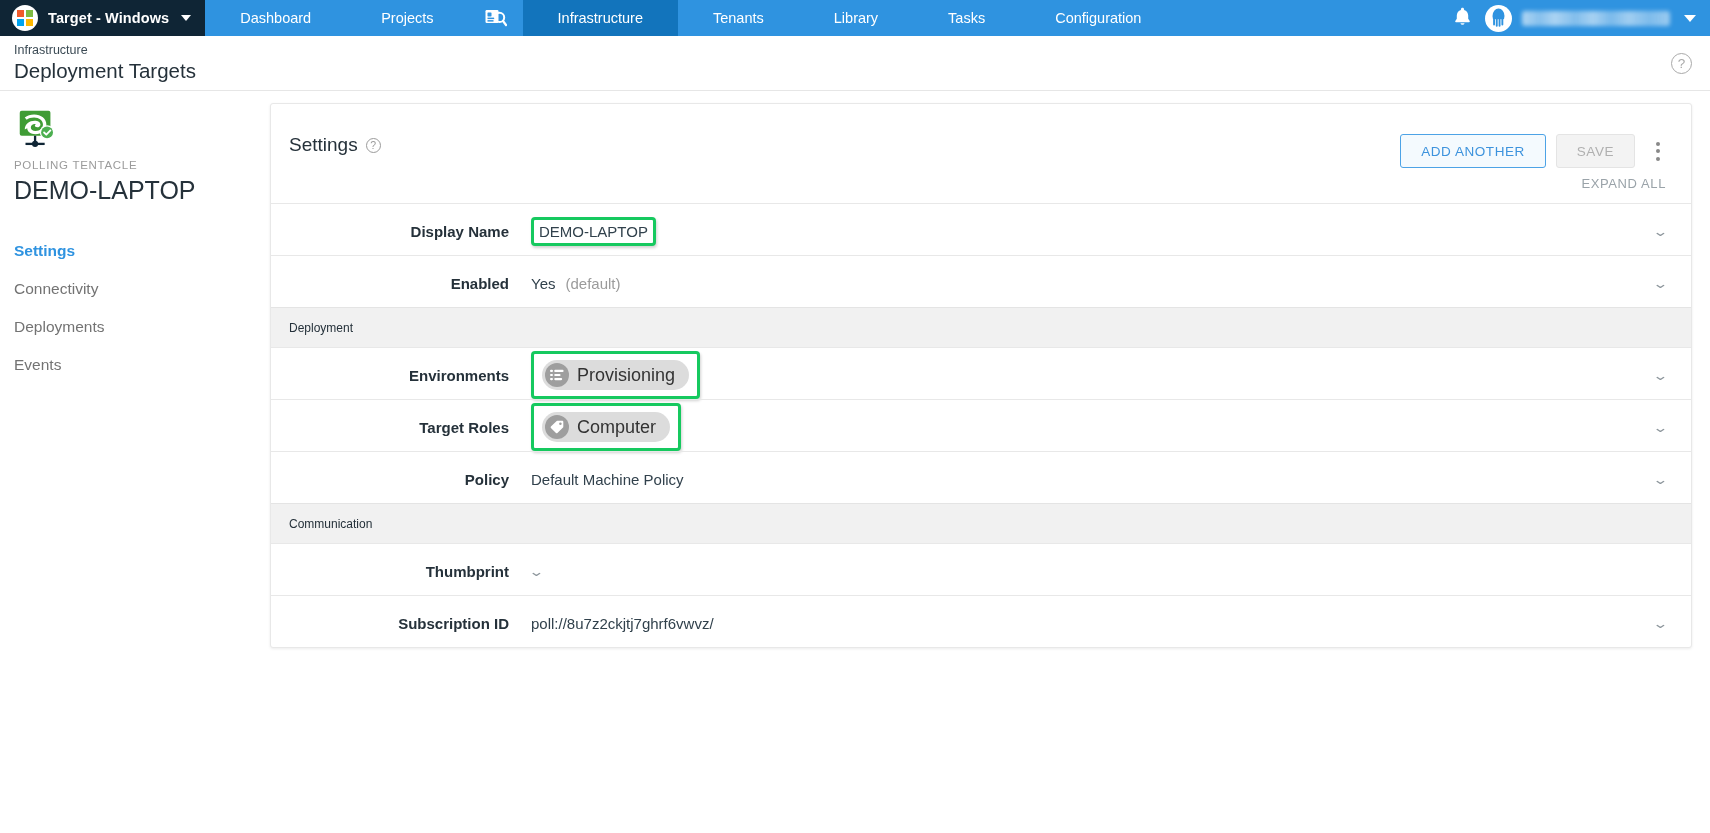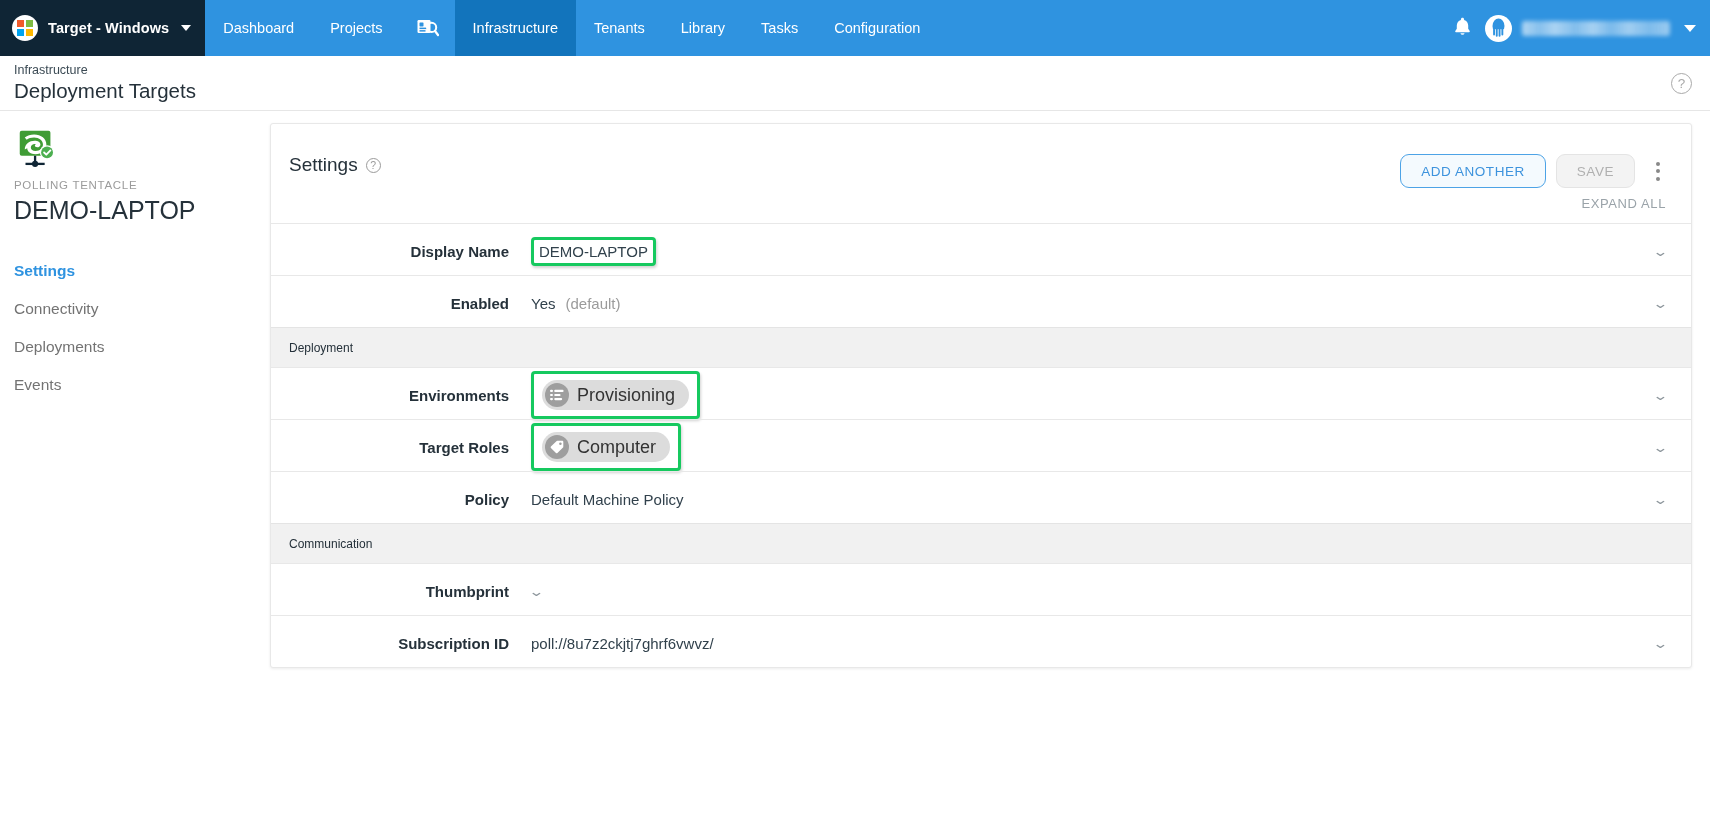--- a/index.html
+++ b/index.html
@@ -6,21 +6,21 @@
   html, body {
     margin: 0; padding: 0;
     width: 1710px; height: 833px;
     background: #ffffff;
     font-family: "Liberation Sans", sans-serif;
     overflow: hidden;
   }
 
   
   .topnav {
-    height: 56px;
+    height: 36px;
     display: flex;
     align-items: stretch;
     background: #2f93e0;
     color: #fff;
     position: relative;
   }
   .brand {
     display: flex;
     align-items: center;
     gap: 10px;
@@ -54,21 +54,21 @@
     width: 0; height: 0;
     border-left: 5px solid transparent;
     border-right: 5px solid transparent;
     border-top: 6px solid #fff;
     margin-left: 2px;
   }
   .navlinks { display: flex; align-items: stretch; }
   .navlink {
     display: flex;
     align-items: center;
-    padding: 0 18px;
+    padding: 0 35px;
     font-size: 14.5px;
     color: #ffffff;
     white-space: nowrap;
     cursor: pointer;
   }
   .navlink.active { background: #1274bc; }
   .navlink.icononly { padding: 0 16px; }
   .search-doc-icon { display: block; }
   .nav-right {
     margin-left: auto;
@@ -216,21 +216,21 @@
     margin-left: auto;
     display: flex;
     align-items: center;
     gap: 10px;
   }
   .btn {
     font-size: 13.5px;
     letter-spacing: .55px;
     padding: 16px 20px;
     height: 20px;
-    border-radius: 9px;
+    border-radius: 3px;
     display: flex;
     align-items: center;
     justify-content: center;
     cursor: pointer;
     white-space: nowrap;
   }
   .btn-outline {
     border: 1px solid #4da3e6;
     color: #3d93dd;
     background: #f4fafe;

